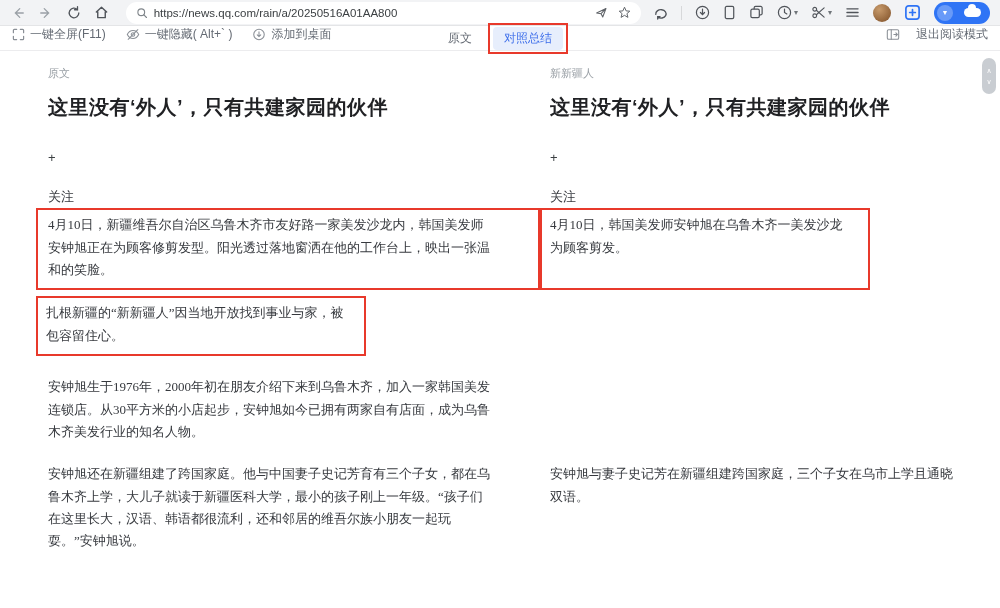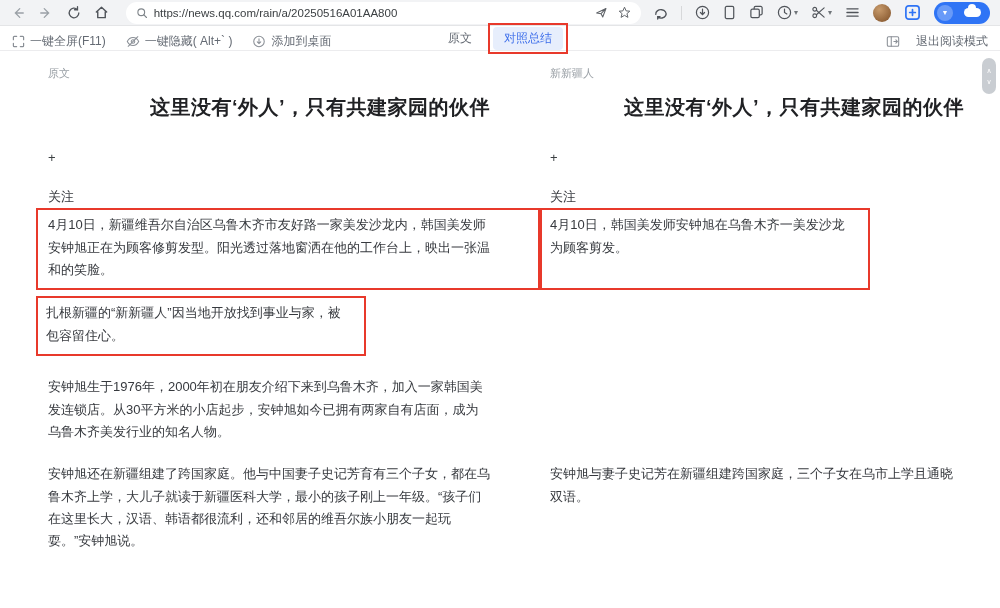--- a/index.html
+++ b/index.html
@@ -21,21 +21,21 @@
     background:radial-gradient(circle at 35% 30%, #c79a6b, #7d4e26); }
   .cloud-pill { width:56px; height:22px; border-radius:12px; background:#2f74f5;
     display:flex; align-items:center; padding:0 3px; gap:3px; }
   .cloud-caret { width:16px; height:16px; border-radius:50%; background:rgba(255,255,255,.28);
     display:flex; align-items:center; justify-content:center; color:#fff; font-size:7px; }
   .cloud-shape { width:17px; height:9px; background:#fff; border-radius:6px; position:relative; margin-left:8px; }
   .cloud-shape::before { content:""; position:absolute; width:8px; height:8px; border-radius:50%;
     background:#fff; top:-4px; left:4px; }
 
   
-  .toolbar { height:25px; background:#fff; display:flex; align-items:flex-end;
+  .toolbar { height:25px; background:#fff; display:flex; align-items:flex-start;
     padding:0 12px; border-bottom:1px solid #ececee; font-size:12px; color:#646a73; position:relative; }
   .tool-left { display:flex; gap:20px; align-items:center; }
   .tool-item { display:flex; align-items:center; gap:5px; cursor:pointer; white-space:nowrap; }
   .tool-center { position:absolute; left:50%; top:0; height:100%; transform:translateX(-50%);
     display:flex; align-items:center; }
   .tab-plain { padding:2px 16px; cursor:pointer; color:#646a73; }
   .tab-anno { border:2px solid #e8392b; padding:2px 3px; display:flex; align-items:center; }
   .tab-pill { background:#e7eefc; color:#3d6eea; border-radius:4px; padding:3px 11px; cursor:pointer; }
   .tool-right { margin-left:auto; display:flex; align-items:center; gap:16px; cursor:pointer; }
 
@@ -44,23 +44,23 @@
   .grid-row { display:flex; align-items:stretch; }
   .cell-l { width:504px; flex:none; padding:0 50px 0 12px; }
   .cell-r { flex:1; padding:0 16px 0 10px; }
   .row-boxed .cell-l { border:2px solid #e8392b; padding:4px 46px 7px 10px; }
   .cell-rwrap { flex:1; padding:0; }
   .box-r { width:330px; border:2px solid #e8392b; height:100%; padding:4px 14px 7px 8px; }
 
   .col-label { font-size:11px; color:#9aa0a6; }
   .doc-title { font-size:20px; font-weight:600; color:#202124; letter-spacing:.5px; }
   .plus { font-size:13px; color:#3c4043; }
-  .meta, .para { font-size:13px; color:#36393e; line-height:1.72; }
-
-  .mt-title { margin-top:13px;text-align:right; }
+  .meta, .para { font-size:13px; color:#36393e; line-height:1.72;font-family:Liberation Serif, serif; }
+
+  .mt-title { margin-top:13px; }
   .mt-plus  { margin-top:27px; }
   .mt-meta  { margin-top:20px; }
   .mt-row1  { }
   .mt-row2  { margin-top:6px; }
   .mt-row   { margin-top:20px; }
 
   
   .scroll-pill { position:fixed; right:4px; top:58px; width:14px; height:36px;
     background:#c9cdd2; border-radius:7px; display:flex; flex-direction:column;
     align-items:center; justify-content:center; gap:3px; color:#fff; font-size:7px; cursor:pointer; }

